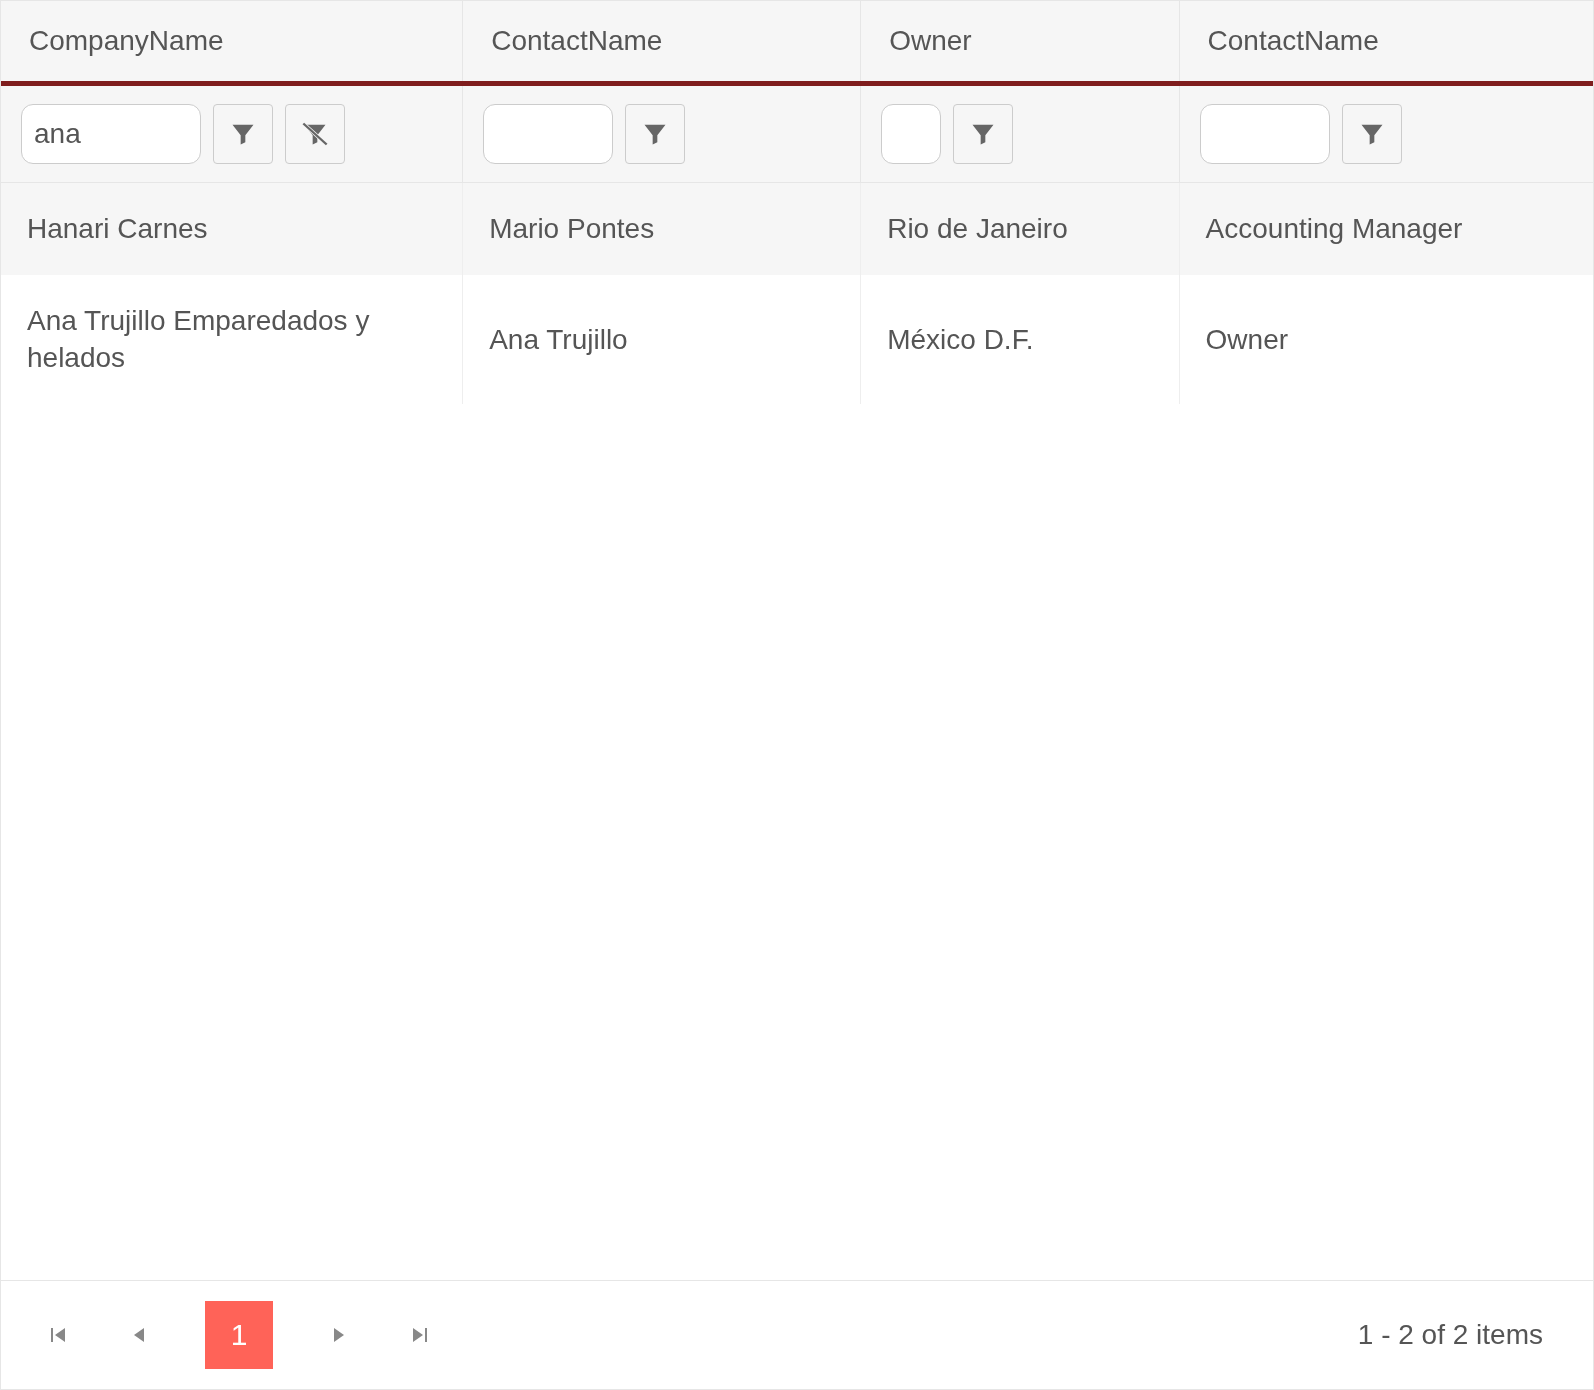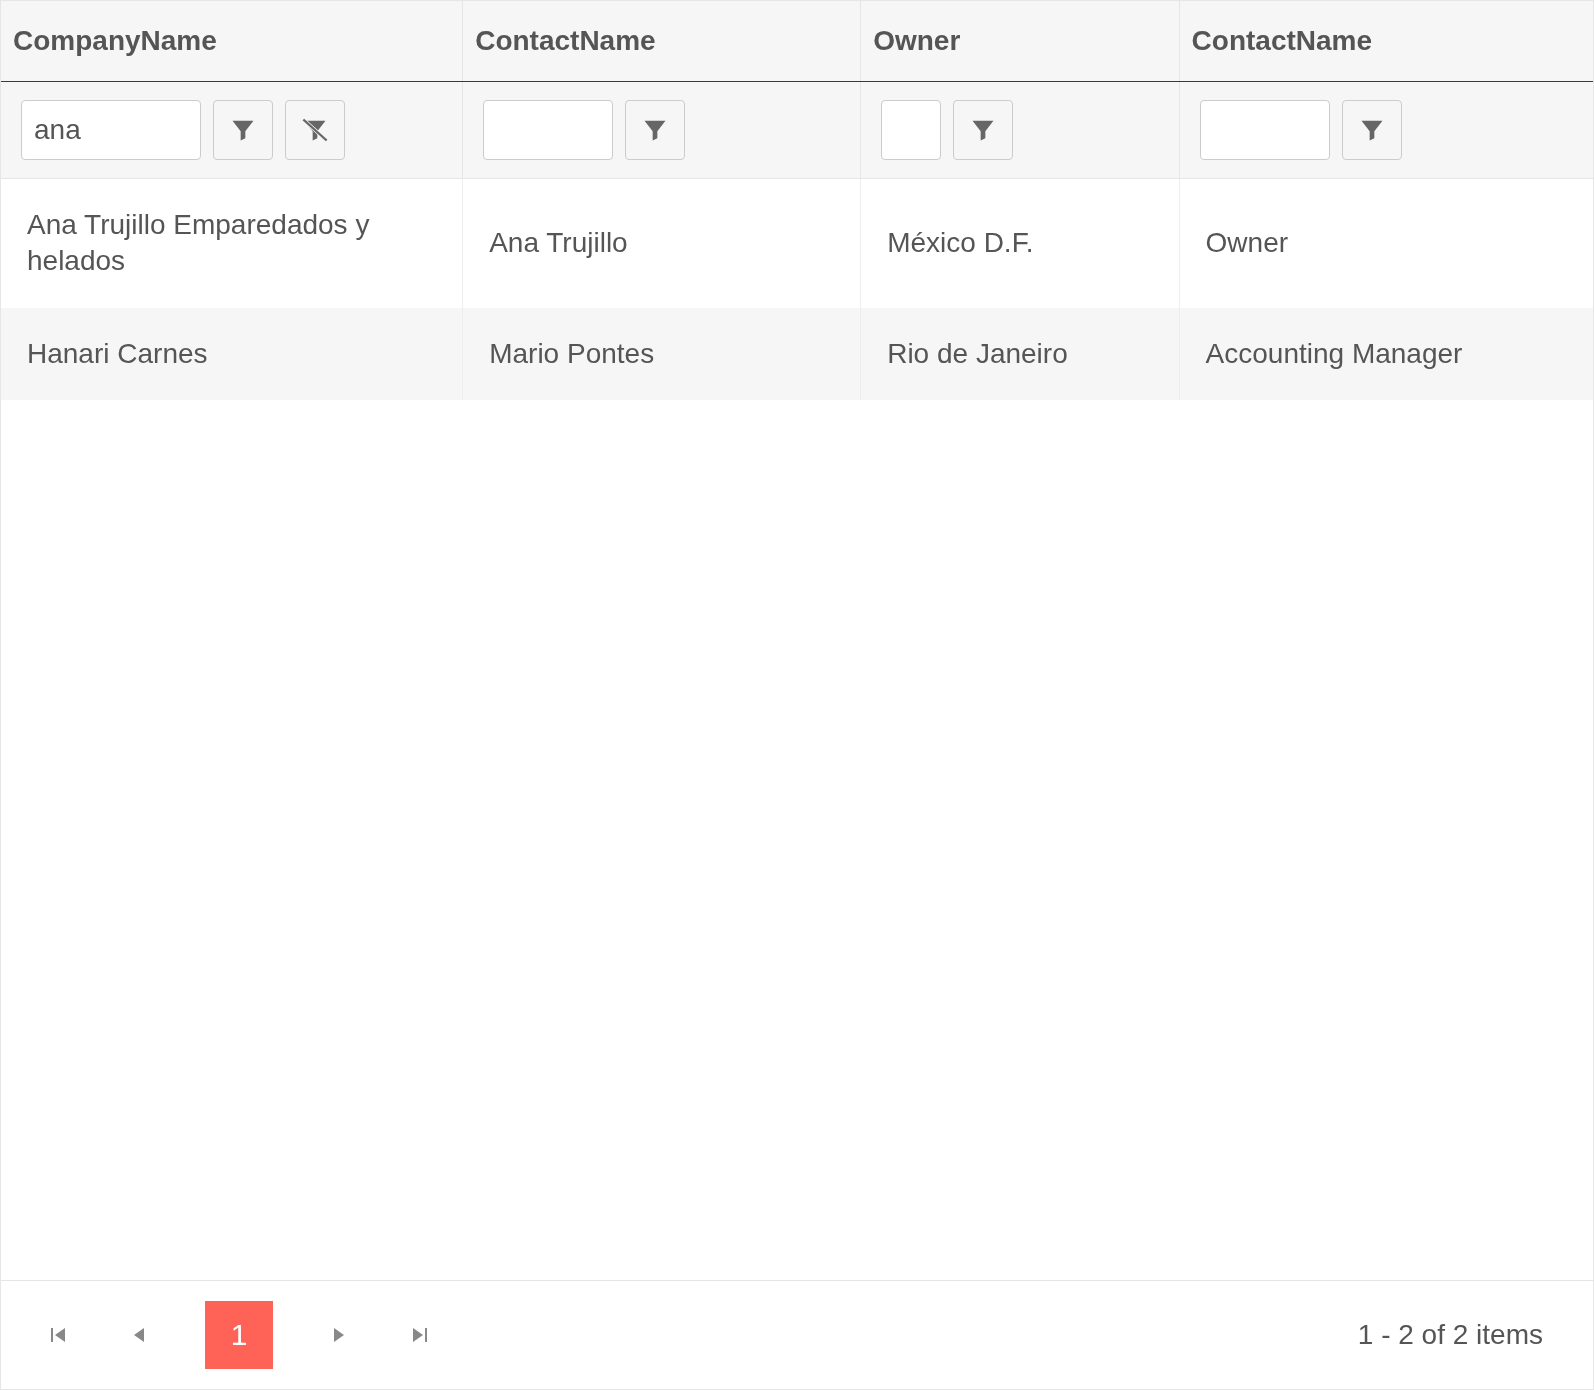--- a/index.html
+++ b/index.html
@@ -22,24 +22,24 @@
   
   table { border-collapse: collapse; width: 100%; table-layout: fixed; }
   col.c1 { width: 29%; }
   col.c2 { width: 25%; }
   col.c3 { width: 20%; }
   col.c4 { width: 26%; }
 
   .header-row th {
     background: #f6f6f6;
     border-right: 1px solid #e6e6e6;
-    border-bottom: 1px solid #7f1d1d;
+    border-bottom: 5px solid #7f1d1d;
     text-align: left;
-    font-weight: 700;
-    padding: 24px 12px;
+    font-weight: 400;
+    padding: 24px 28px;
     color: #555;
   }
   .header-row th:last-child { border-right: none; }
 
   .filter-row th {
     background: #f6f6f6;
     border-right: 1px solid #e6e6e6;
     border-bottom: 1px solid #e6e6e6;
     padding: 18px 20px;
     vertical-align: middle;
@@ -49,21 +49,21 @@
   .filter-cell {
     display: flex;
     align-items: center;
     gap: 12px;
   }
   .filter-input {
     flex: 0 1 auto;
     min-width: 0;
     height: 60px;
     border: 1px solid #ccc;
-    border-radius: 4px;
+    border-radius: 12px;
     background: #fff;
     font-size: 28px;
     padding: 18px 12px;
     color: #555;
   }
   .filter-input.wide { width: 180px; }
   .filter-input.narrow { width: 60px; }
   .filter-input.med { width: 130px; }
 
   .small-btn {
@@ -193,32 +193,32 @@
 
   <div class="body-area">
     <table>
       <colgroup>
           <col class="c1">
           <col class="c2">
           <col class="c3">
           <col class="c4">
         </colgroup>
       <tbody>
-          <tr class="body-row">
+          <tr class="body-row alt">
+        <td><span>Hanari Carnes</span></td>
+        <td><span>Mario Pontes</span></td>
+        <td><span>Rio de Janeiro</span></td>
+        <td><span>Accounting Manager</span></td>
+      </tr>
+      <tr class="body-row">
         <td><span>Ana Trujillo Emparedados y helados</span></td>
         <td><span>Ana Trujillo</span></td>
         <td><span>México D.F.</span></td>
         <td><span>Owner</span></td>
       </tr>
-      <tr class="body-row alt">
-        <td><span>Hanari Carnes</span></td>
-        <td><span>Mario Pontes</span></td>
-        <td><span>Rio de Janeiro</span></td>
-        <td><span>Accounting Manager</span></td>
-      </tr>
     </tbody>
       </table>
   </div>
 
   <div class="pager">
     <div class="pager-nav">
       <span class="nav-icon">
         <svg viewBox="0 0 24 24">
             <path d="M6 5h2v14H6zM20 5v14l-10-7z"></path>
           </svg>

